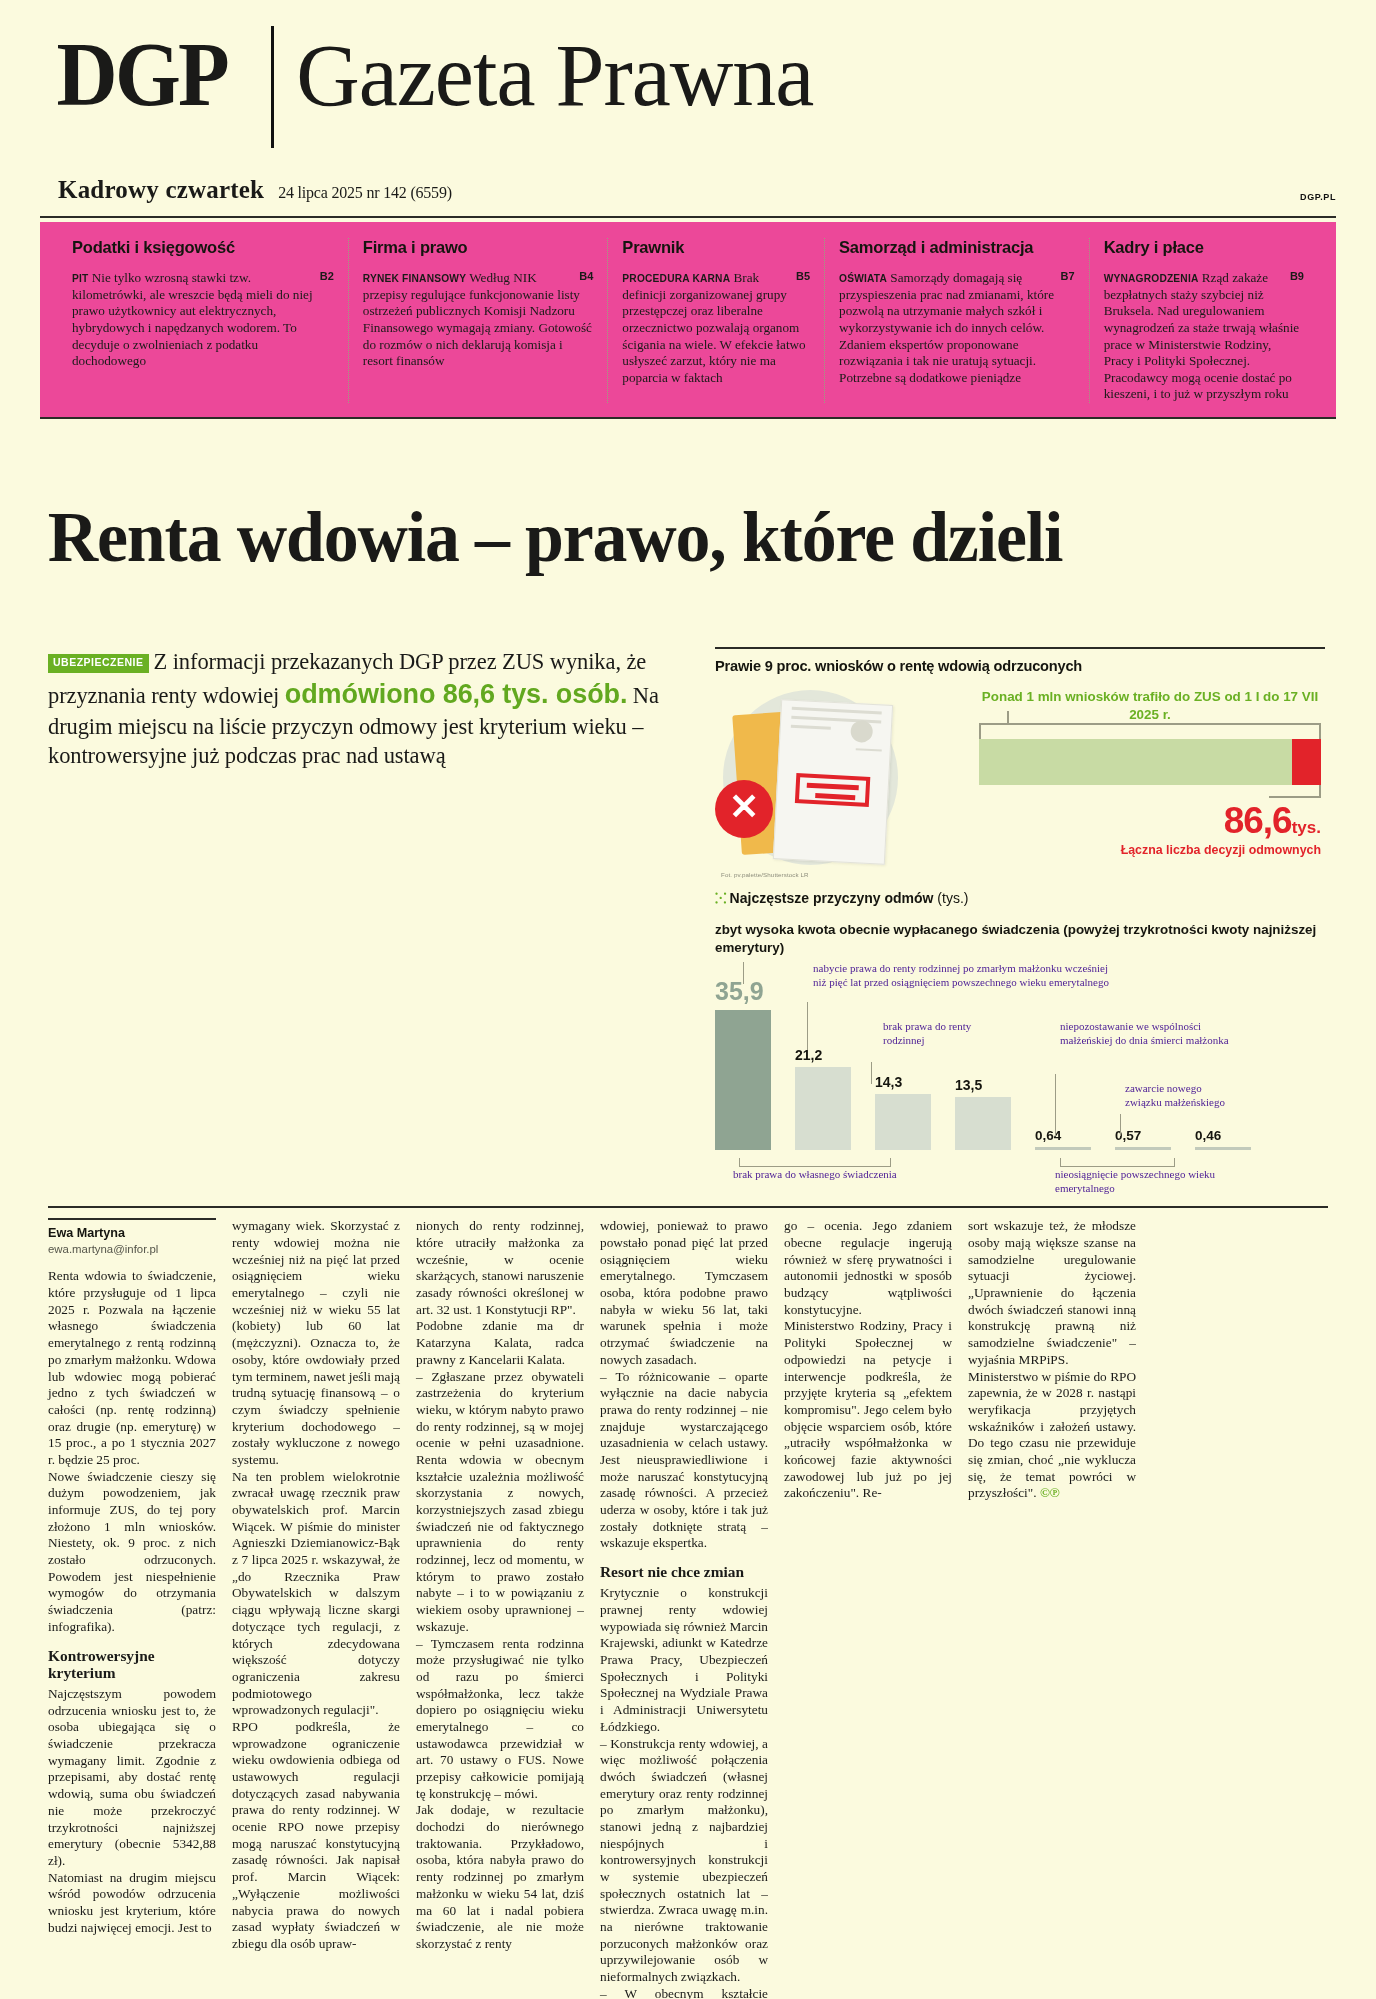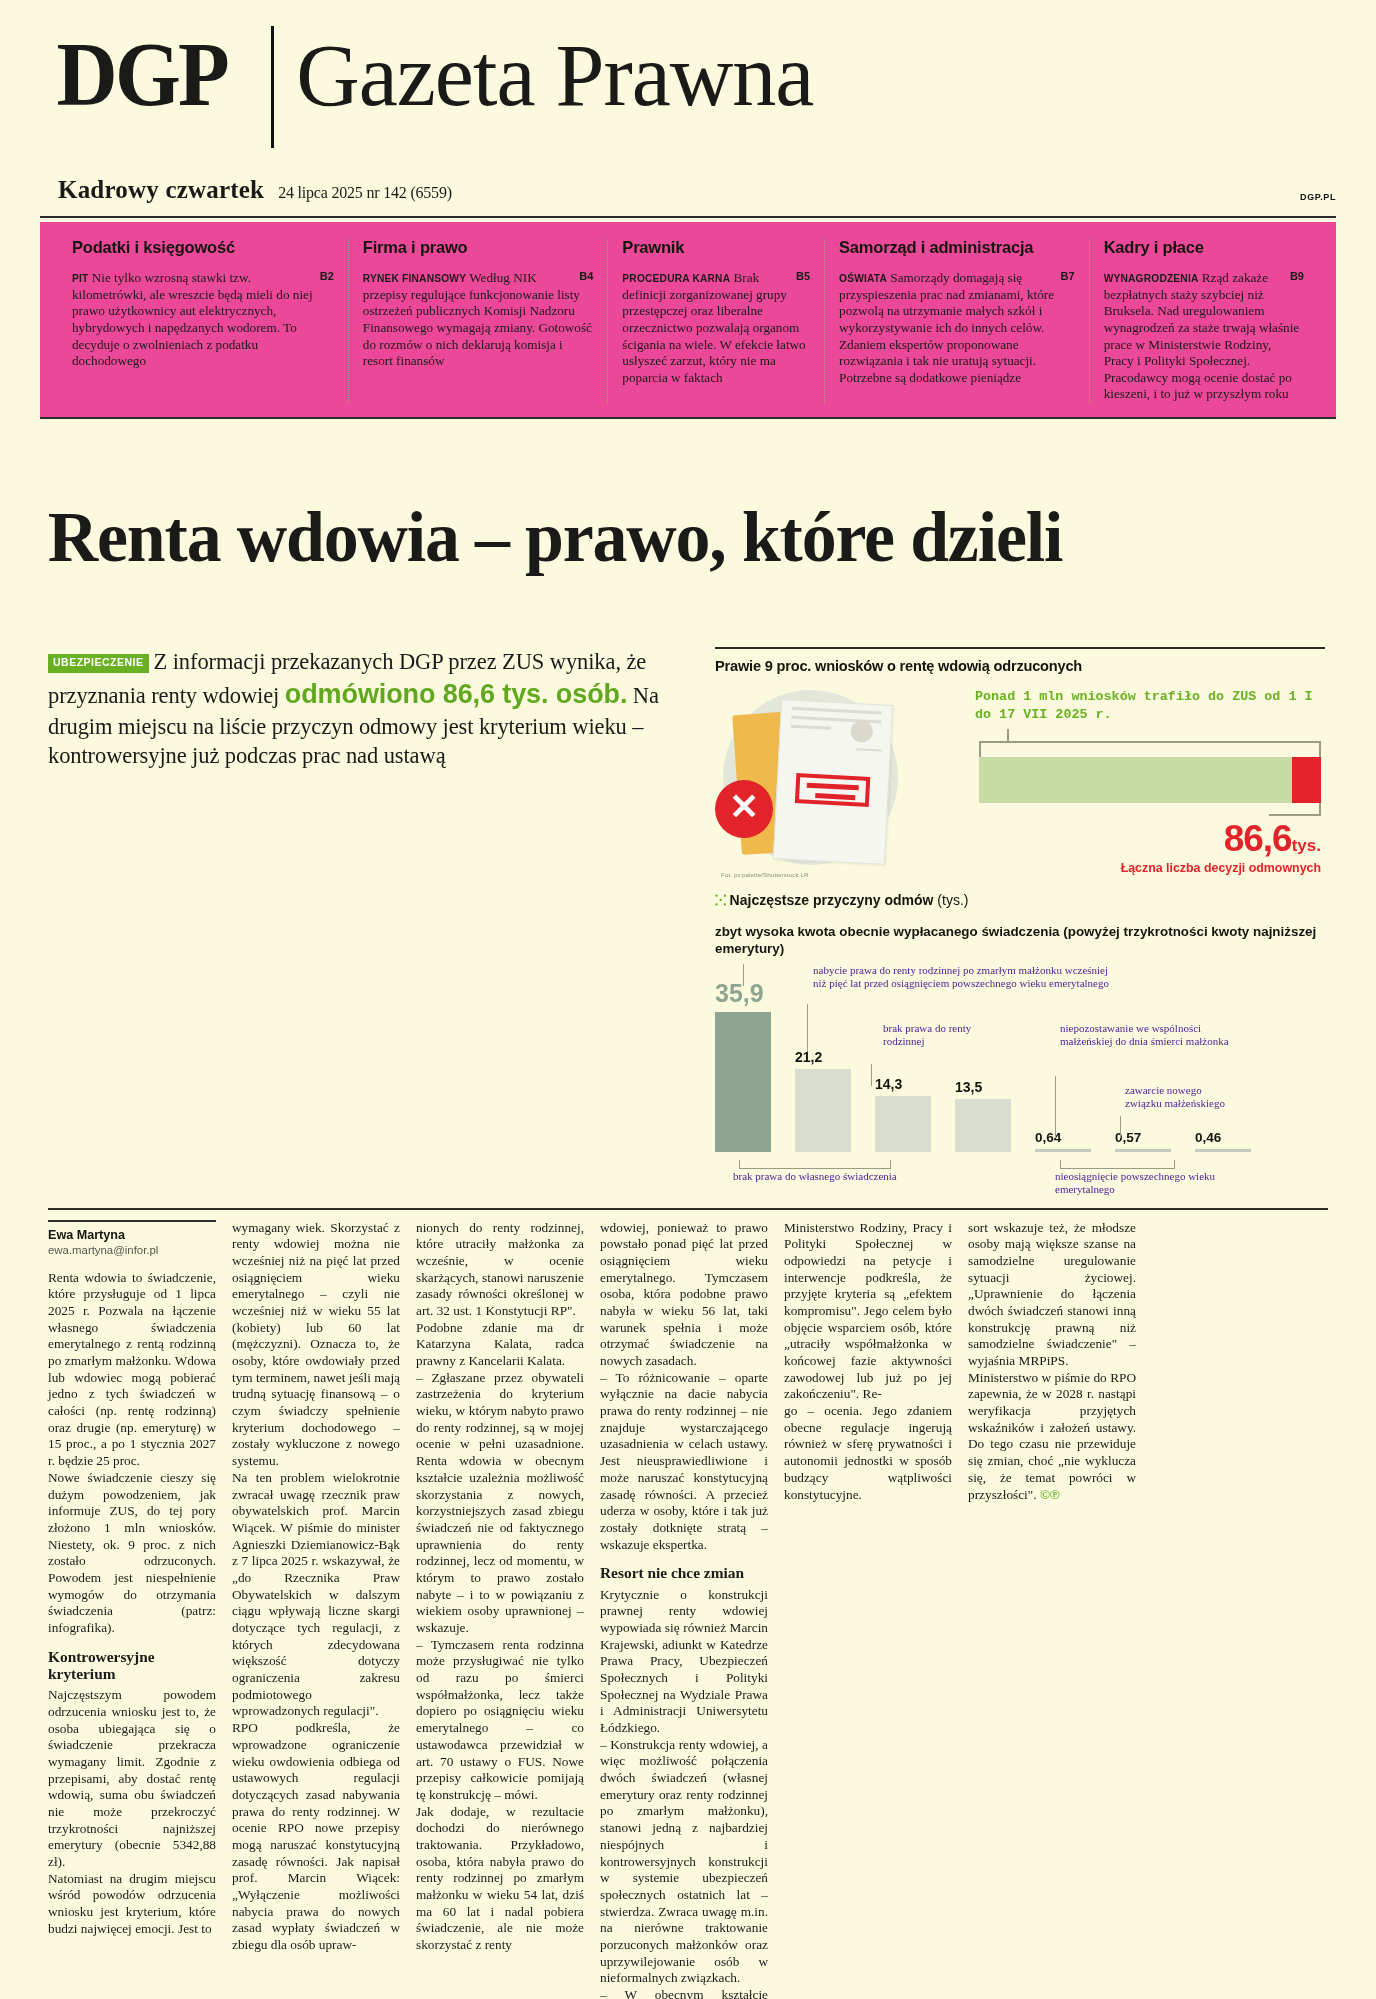--- a/index.html
+++ b/index.html
@@ -137,22 +137,22 @@
     font-family:"Liberation Sans", sans-serif; font-weight:700; font-size:36px;
     line-height:54px; text-align:center;
   }
   .photo-credit {
     position:absolute; left:6px; bottom:-4px;
     font-family:"Liberation Sans", sans-serif; font-size:6.2px; color:#8d8d7c;
     letter-spacing:0.1px;
   }
   .info-right { flex:1; position:relative; padding-top:4px; }
   .cap-green {
-    font-family:Liberation Mono, monospace; font-weight:700;
-    font-size:13.4px; color:#6ab023; line-height:1.28; margin-bottom:18px;
+    font-family:Liberation Sans, sans-serif; font-weight:700;
+    font-size:13.4px; color:#6ab023; line-height:1.28; margin-bottom:0;text-align:center;
   }
   .bracket-top { height:16px; border:2px solid #9c9c86; border-bottom:none; margin: 0 4px 0 4px; position:relative; }
   .bracket-top:after { content:""; position:absolute; left:26px; top:-14px; width:2px; height:14px; background:#9c9c86; }
   .big-bar { display:flex; height:46px; margin: 0 4px; }
   .big-bar .seg-green { background:#c8dba4; flex: 91.4 1 0; }
   .big-bar .seg-red { background:#e2232a; flex: 8.6 1 0; }
   .bracket-bot { height:13px; border:2px solid #9c9c86; border-top:none; border-left:none; width:52px; margin-left: auto; margin-right:4px; }
   .big-num {
     font-family:"Liberation Sans", sans-serif; font-weight:700; color:#e2232a;
     text-align:right; padding-right:4px; margin-top: 2px;
@@ -408,22 +408,22 @@
     </div>
     <div class="bodycol">
       <p>wdowiej, ponieważ to prawo powstało ponad pięć lat przed osiągnięciem wieku emerytalnego. Tymczasem osoba, która podobne prawo nabyła w wieku 56 lat, taki warunek spełnia i może otrzymać świadczenie na nowych zasadach.</p>
       <p>– To różnicowanie – oparte wyłącznie na dacie nabycia prawa do renty rodzinnej – nie znajduje wystarczającego uzasadnienia w celach ustawy. Jest nieusprawiedliwione i może naruszać konstytucyjną zasadę równości. A przecież uderza w osoby, które i tak już zostały dotknięte stratą – wskazuje ekspertka.</p>
       <div class="sub-h">Resort nie chce zmian</div>
       <p>Krytycznie o konstrukcji prawnej renty wdowiej wypowiada się również Marcin Krajewski, adiunkt w Katedrze Prawa Pracy, Ubezpieczeń Społecznych i Polityki Społecznej na Wydziale Prawa i Administracji Uniwersytetu Łódzkiego.</p>
       <p>– Konstrukcja renty wdowiej, a więc możliwość połączenia dwóch świadczeń (własnej emerytury oraz renty rodzinnej po zmarłym małżonku), stanowi jedną z najbardziej niespójnych i kontrowersyjnych konstrukcji w systemie ubezpieczeń społecznych ostatnich lat – stwierdza. Zwraca uwagę m.in. na nierówne traktowanie porzuconych małżonków oraz uprzywilejowanie osób w nieformalnych związkach.</p>
       <p>– W obecnym kształcie przepisy prowadzą do zróżnicowania sytuacji prawnej osób nie tylko ze względu na wiek, lecz także ze względu na datę śmierci współmałżonka i płeć uprawnione-</p>
     </div>
     <div class="bodycol">
+      <p>go – ocenia. Jego zdaniem obecne regulacje ingerują również w sferę prywatności i autonomii jednostki w sposób budzący wątpliwości konstytucyjne.</p>
       <p>Ministerstwo Rodziny, Pracy i Polityki Społecznej w odpowiedzi na petycje i interwencje podkreśla, że przyjęte kryteria są „efektem kompromisu". Jego celem było objęcie wsparciem osób, które „utraciły współmałżonka w końcowej fazie aktywności zawodowej lub już po jej zakończeniu". Re-</p>
-      <p>go – ocenia. Jego zdaniem obecne regulacje ingerują również w sferę prywatności i autonomii jednostki w sposób budzący wątpliwości konstytucyjne.</p>
     </div>
     <div class="bodycol">
       <p>sort wskazuje też, że młodsze osoby mają większe szanse na samodzielne uregulowanie sytuacji życiowej. „Uprawnienie do łączenia dwóch świadczeń stanowi inną konstrukcję prawną niż samodzielne świadczenie" – wyjaśnia MRPiPS.</p>
       <p><span>Ministerstwo w piśmie do RPO zapewnia, że w 2028 r. nastąpi weryfikacja przyjętych wskaźników i założeń ustawy. Do tego czasu nie przewiduje się zmian, choć „nie wyklucza się, że temat powróci w przyszłości".</span> <span class="copy-mark">©℗</span></p>
     </div>
   </div>
 
 </div>
 
 </body></html>

